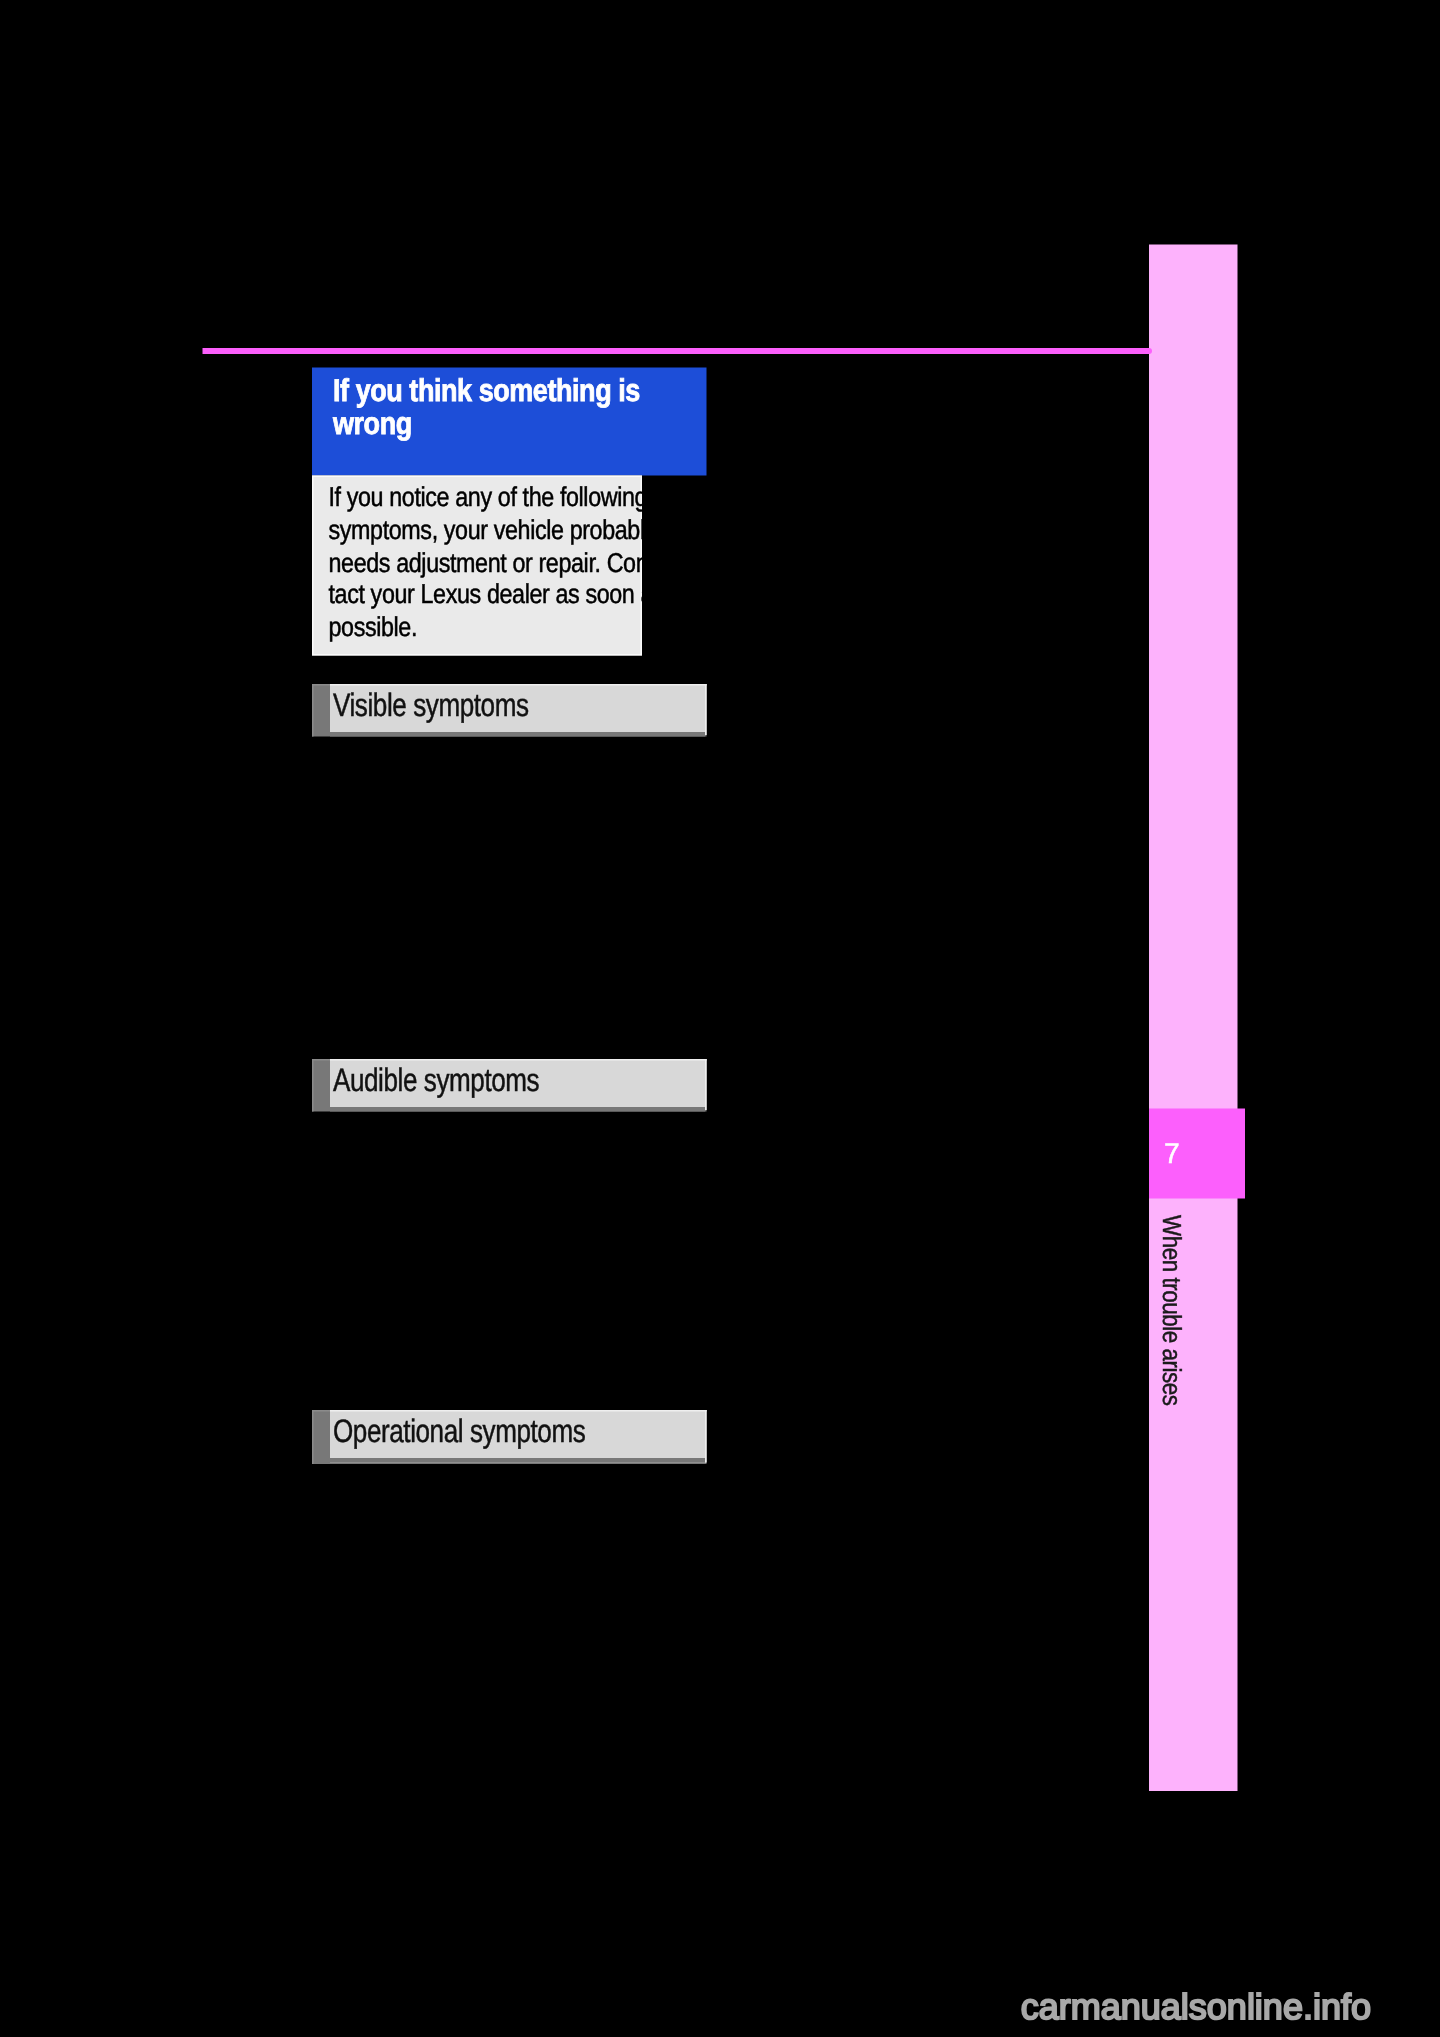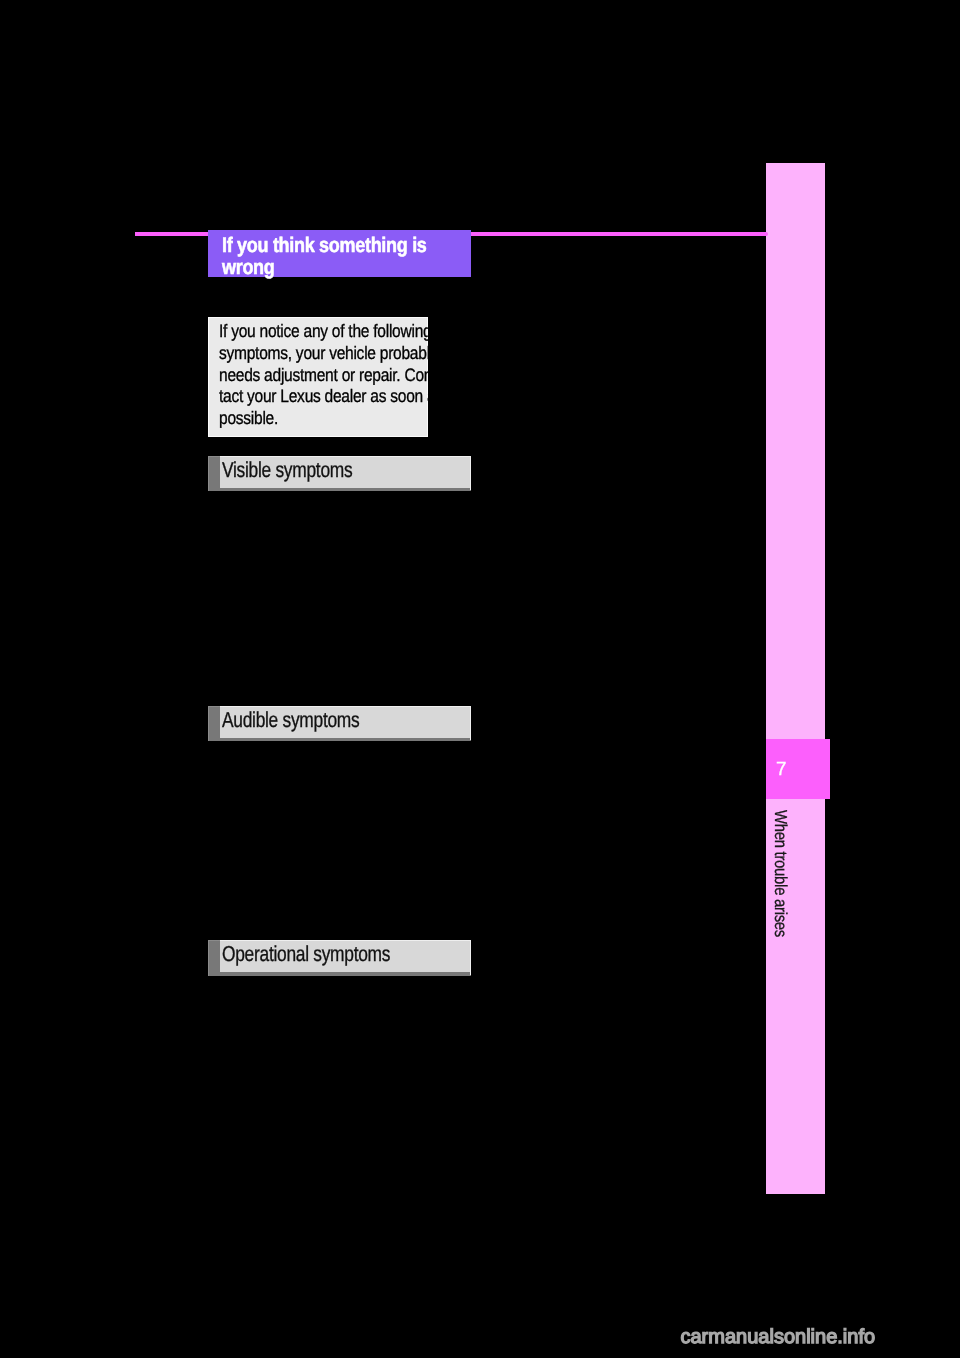--- a/index.html
+++ b/index.html
@@ -5,31 +5,31 @@
   html,body{margin:0;padding:0;}
   body{width:960px;height:1358px;background:#000;font-family:"Liberation Sans",sans-serif;position:relative;overflow:hidden;-webkit-font-smoothing:antialiased;text-rendering:geometricPrecision;}
   .page{filter:opacity(1);}
   .sb-title,.tab-num,.title-box .t,.intro .t,.sect .lbl,.wm{filter:opacity(1);}
   .page{position:absolute;inset:0;width:960px;height:1358px;}
   .hline{position:absolute;left:134.8px;top:231.6px;width:633px;height:4.6px;background:#fc5ffc;border-radius:0 2.5px 2.5px 0;}
   .sidebar{position:absolute;left:766px;top:163px;width:59px;height:1031px;background:#fdb2fc;}
   .tab{position:absolute;left:766px;top:739px;width:64px;height:60px;background:#fc5ffc;}
   .tab-num{position:absolute;left:10.1px;top:21.2px;color:#fff;font-size:19px;line-height:1;-webkit-text-stroke:0.35px #fff;paint-order:stroke fill;transform:scaleX(.99);transform-origin:left top;}
   .sb-title{position:absolute;left:772px;top:809.5px;color:#1a1a1a;font-size:17.4px;writing-mode:vertical-rl;white-space:nowrap;letter-spacing:-0.35px;-webkit-text-stroke:0.3px #1a1a1a;paint-order:stroke fill;transform:scaleY(.8578);transform-origin:left top;line-height:1;}
-  .title-box{position:absolute;left:207.6px;top:230px;width:263.6px;height:47px;background:#8b5cf6;}
+  .title-box{position:absolute;left:207.6px;top:245px;width:263.6px;height:72px;background:#1d4ed8;}
   .title-box .t{position:absolute;left:14px;top:4.5px;width:300px;color:#fff;font-weight:bold;font-size:21px;line-height:22px;letter-spacing:-0.35px;-webkit-text-stroke:0.55px #fff;paint-order:stroke fill;transform:scaleX(.8574);transform-origin:left top;}
   .intro{position:absolute;left:208px;top:317px;width:220px;height:120px;background:#eaeaea;box-sizing:border-box;border:1.3px solid #fbfbfb;}
   .intro .t{position:absolute;left:9.8px;top:3.1px;width:330px;color:#000;font-size:18.1px;line-height:21.7px;letter-spacing:-0.3px;-webkit-text-stroke:0.33px #000;paint-order:stroke fill;transform:scaleX(.859);transform-origin:left top;}
   .intro .ln,.title-box .ln{white-space:nowrap;}
   .sect{position:absolute;left:208px;width:263px;height:35px;}
   .sect .bar{position:absolute;left:0;top:0;width:263.4px;height:35.4px;background:#787878;box-sizing:border-box;border-top:1px solid #8b8b8b;border-left:1px solid #8b8b8b;}
   .sect .body{position:absolute;left:11.5px;top:0;width:251.9px;height:34.4px;background:#d8d8d8;box-sizing:border-box;border-top:1px solid #efefef;border-right:1.3px solid #efefef;}
   .sect .shade{position:absolute;left:11.5px;top:31.5px;width:250.6px;height:3px;background:#787878;}
   .sect .lbl{position:absolute;left:14px;top:0.8px;color:#111;font-size:21.6px;white-space:nowrap;letter-spacing:-0.35px;-webkit-text-stroke:0.32px #111;paint-order:stroke fill;transform:scaleX(.8047);transform-origin:left top;}
-  .wm{position:absolute;left:680.5px;top:1326.5px;color:#a8a8a8;font-size:20px;line-height:1;-webkit-text-stroke:1.35px #a8a8a8;paint-order:stroke fill;}
+  .wm{position:absolute;left:680.5px;top:1326.5px;color:#a8a8a8;font-size:24px;line-height:1;-webkit-text-stroke:1.35px #a8a8a8;paint-order:stroke fill;}
 </style>
 </head>
 <body>
 
 <div class="page">
   <div class="sidebar"></div>
   <div class="hline"></div>
   <div class="sb-title">When trouble arises</div>
   <div class="tab">
       <span class="tab-num">7</span>

